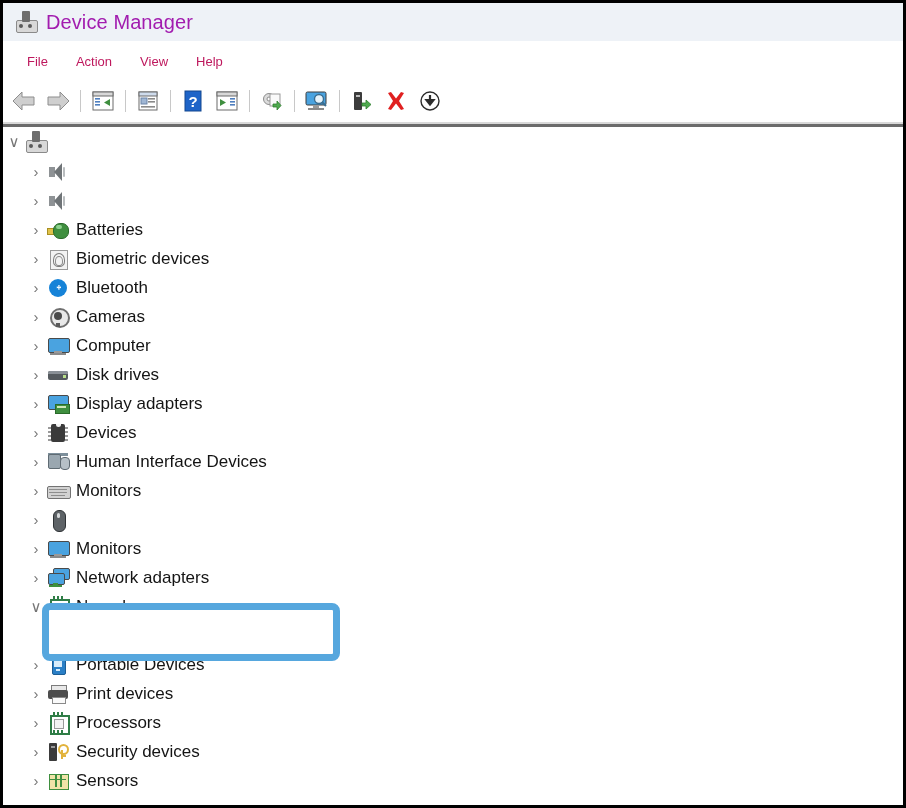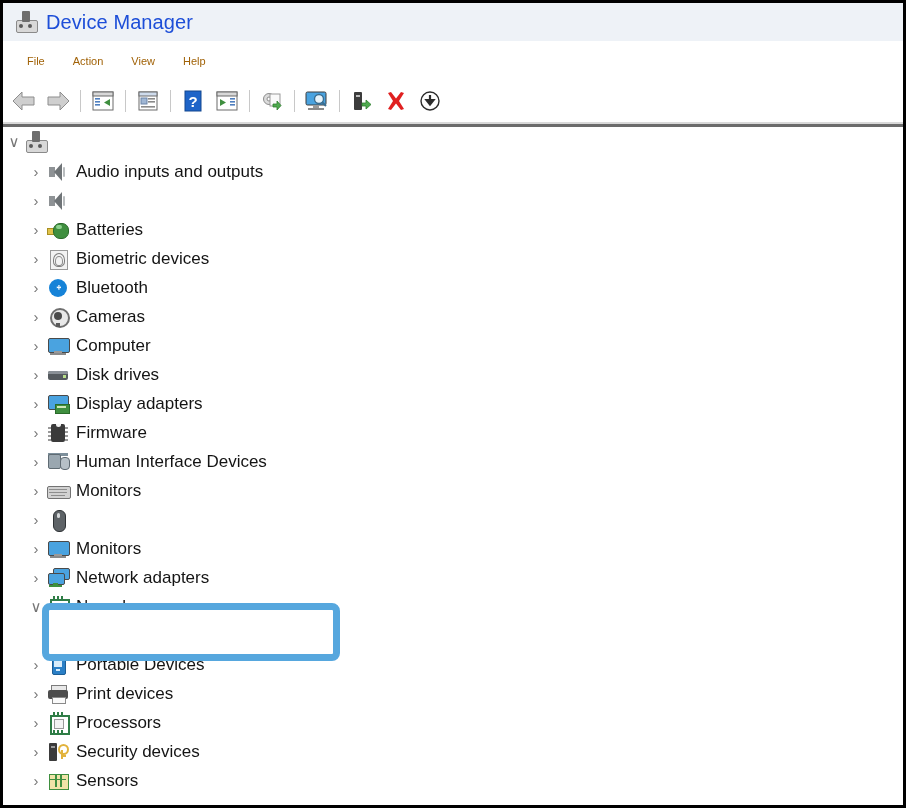--- a/index.html
+++ b/index.html
@@ -17,31 +17,31 @@
   
   .titlebar{
     height:38px;flex:0 0 38px;
     background:#eef2f7;
     display:flex;align-items:center;
     padding-left:12px;
     box-sizing:border-box;
   }
   .title-icon{width:22px;height:22px;position:relative;flex:0 0 22px;margin-right:9px;}
   .title-text{
-    font-size:20px;color:#1d4ed8;letter-spacing:.1px;
+    font-size:20px;color:#a21caf;letter-spacing:.1px;
     font-family:"Liberation Sans","DejaVu Sans",sans-serif;
   }
   
   .menubar{
     height:40px;flex:0 0 40px;background:#ffffff;
     display:flex;align-items:center;padding-left:10px;
     box-sizing:border-box;
   }
   .menu-item{
-    font-size:11px;color:#a16207;padding:3px 14px;cursor:default;
+    font-size:13px;color:#be185d;padding:3px 14px;cursor:default;
   }
   
   .toolbar{
     height:41px;flex:0 0 41px;background:#ffffff;
     display:flex;align-items:center;padding-left:4px;
     box-sizing:border-box;border-bottom:1px solid #ffffff;
   }
   .tb-btn{
     width:34px;height:32px;display:flex;align-items:center;justify-content:center;
     cursor:default;flex:0 0 34px;
@@ -327,21 +327,20 @@
 
     <div class="row indent1">
       <div class="chev">›</div>
       <div class="ico">
           <div class="i-speaker">
             <div class="bd"></div>
             <div class="cone"></div>
             <div class="w1"></div>
           </div>
         </div>
-      <div class="lbl">Audio inputs and outputs</div>
     </div>
 
     <div class="row indent1">
       <div class="chev">›</div>
       <div class="ico">
           <div class="i-speaker">
             <div class="bd"></div>
             <div class="cone"></div>
             <div class="w1"></div>
           </div>
@@ -440,21 +439,21 @@
           <div class="p" style="left:1px;top:5px"></div>
             <div class="p" style="left:1px;top:9px"></div>
             <div class="p" style="left:1px;top:13px"></div>
             <div class="p" style="left:1px;top:17px"></div>
           <div class="p" style="left:18px;top:5px"></div>
             <div class="p" style="left:18px;top:9px"></div>
             <div class="p" style="left:18px;top:13px"></div>
             <div class="p" style="left:18px;top:17px"></div>
         </div>
       </div>
-      <div class="lbl">Firmware</div>
+      <div class="lbl">Devices</div>
     </div>
 
     <div class="row indent1">
       <div class="chev">›</div>
       <div class="ico">
           <div class="i-hid">
             <div class="bar"></div>
             <div class="pad"></div>
             <div class="mouse"></div>
           </div>

